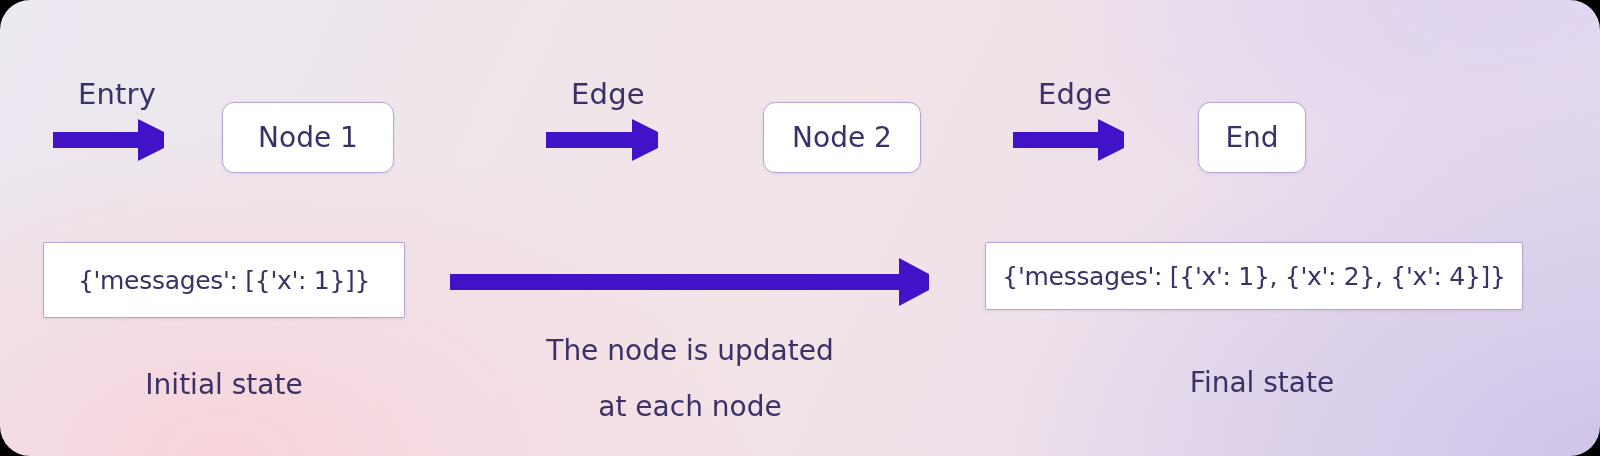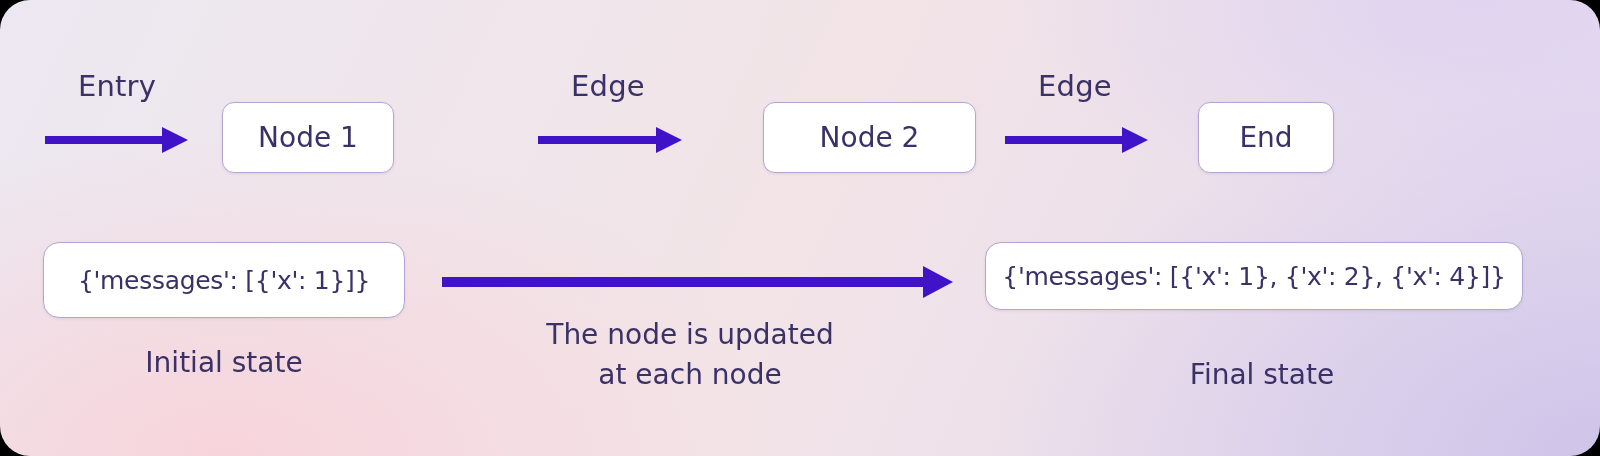--- a/index.html
+++ b/index.html
@@ -1,21 +1,21 @@
 <!DOCTYPE html>
 <html style="--arrow: #4013c8; --text: #3a3166; --border: #b3a5d3; --boxbg: #ffffff;"><head>
 <meta charset="utf-8">
 <style>
   :root{
     --arrow:#4013c8;
     --text:#3a3166;
     --border:#b3a5d3;
     --boxbg:#ffffff;
   }
-  *{margin:0;padding:0;box-sizing:border-box;}
+  *{margin:0;padding:8px;box-sizing:border-box;}
   html,body{width:1600px;height:456px;background:#000;}
   body{font-family:"DejaVu Sans","Liberation Sans",sans-serif;color:var(--text);}
   .canvas{
     position:absolute;left:0;top:0;width:1600px;height:456px;
     border-radius:30px;overflow:hidden;
     background:
       radial-gradient(900px 520px at 14% 100%, rgba(248,211,218,0.95), rgba(248,211,218,0) 62%),
       radial-gradient(1050px 640px at 100% 100%, rgba(205,194,232,0.9), rgba(205,194,232,0) 58%),
       radial-gradient(820px 420px at 92% 0%, rgba(222,210,241,0.85), rgba(222,210,241,0) 55%),
       linear-gradient(115deg,#ece8f1 0%,#f2e4e7 50%,#e4daf0 100%);
@@ -34,21 +34,21 @@
   .arrow.big .shaft{height:10px;}
   .arrow.big .head{border-top-width:16px;border-bottom-width:16px;border-left-width:30px;}
   .node{
     position:absolute;background:var(--boxbg);
     border:1.5px solid var(--border);border-radius:12px;
     display:flex;align-items:center;justify-content:center;
     font-size:28px;font-weight:500;color:var(--text);
     box-shadow:0 1px 3px rgba(80,60,120,0.10);
     white-space:nowrap;
   }
-  .node.state{border-radius:16px;font-size:25px;letter-spacing:-0.3px;}
+  .node.state{border-radius:2px;font-size:25px;letter-spacing:-0.3px;}
   .caption{
     position:absolute;font-size:28px;font-weight:500;color:var(--text);
     transform:translateX(-50%);text-align:center;white-space:nowrap;
   }
   .caption.mid{line-height:40px;}
 </style>
 </head>
 <body>
 
 <div class="canvas">
@@ -58,39 +58,39 @@
     <div class="shaft"></div>
     <div class="head"></div>
   </div>
   <div class="node" style="left:222px;top:102px;width:172px;height:71px;">Node 1</div>
 
   <div class="flow-label" style="left:608px;top:69px;">Edge</div>
   <div class="arrow" style="left:538px;top:127px;width:144px;height:26px;">
     <div class="shaft"></div>
     <div class="head"></div>
   </div>
-  <div class="node" style="left:763px;top:102px;width:213px;height:71px;">Node 2</div>
+  <div class="node" style="left:763px;top:102px;width:158px;height:71px;">Node 2</div>
 
   <div class="flow-label" style="left:1075px;top:69px;">Edge</div>
   <div class="arrow" style="left:1005px;top:127px;width:143px;height:26px;">
     <div class="shaft"></div>
     <div class="head"></div>
   </div>
-  <div class="node" style="left:1198px;top:102px;width:136px;height:71px;">End</div>
+  <div class="node" style="left:1198px;top:102px;width:108px;height:71px;">End</div>
 
   <div class="node state" style="left:43px;top:242px;width:362px;height:76px;">{'messages': [{'x': 1}]}</div>
 
   <div class="arrow big" style="left:442px;top:266px;width:511px;height:32px;">
     <div class="shaft"></div>
     <div class="head"></div>
   </div>
 
   <div class="node state" style="left:985px;top:242px;width:538px;height:68px;">{'messages': [{'x': 1}, {'x': 2}, {'x': 4}]}</div>
 
-  <div class="caption" style="left:224px;top:346px;">Initial state</div>
+  <div class="caption" style="left:224px;top:360px;">Initial state</div>
 
   <div class="caption mid" style="left:690px;top:315px;">
     <div>The node is updated</div>
     <div>at each node</div>
   </div>
 
   <div class="caption" style="left:1262px;top:346px;margin-top:12px;">Final state</div>
 
 </div>
 

